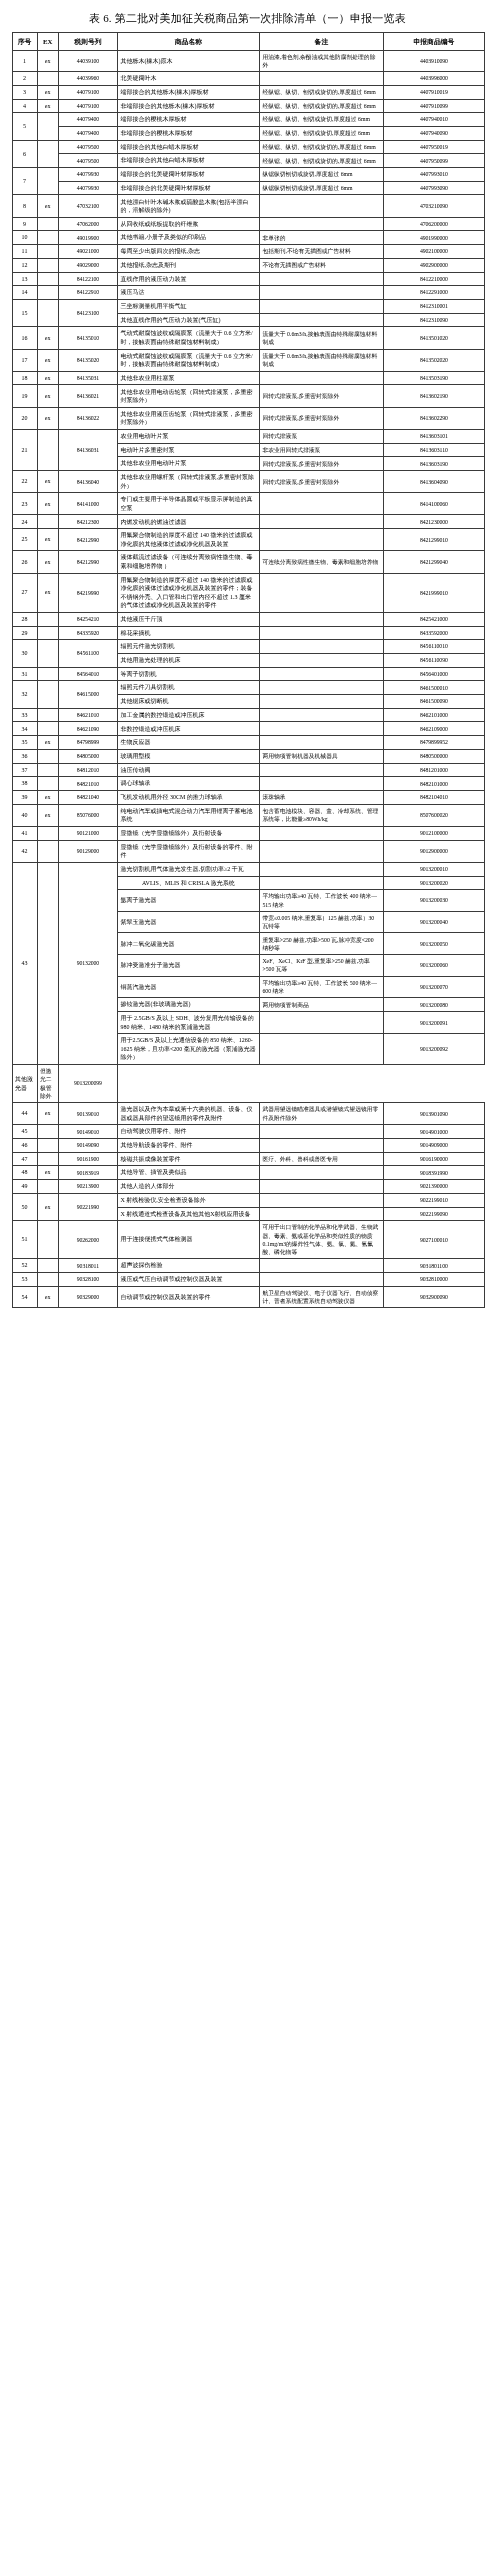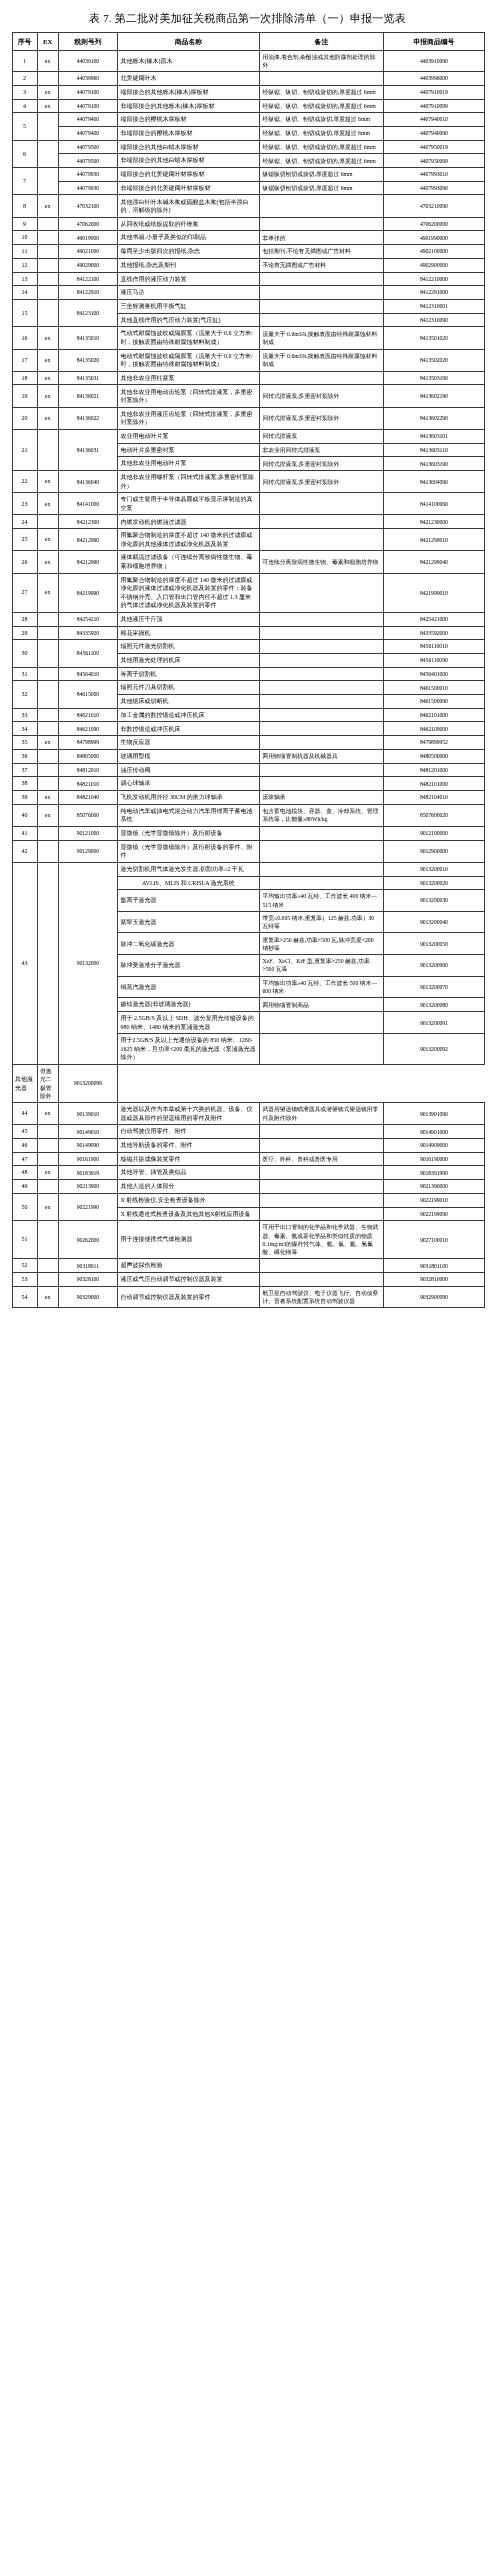--- a/index.html
+++ b/index.html
@@ -67,21 +67,21 @@
   }
   td.note {
     font-size: 5.8px;
   }
 </style>
 </head>
 <body>
 
 <div class="page">
 
-  <h1 class="doc-title">表 7. 第二批对美加征关税商品第一次排除清单（一）申报一览表</h1>
+  <h1 class="doc-title">表 6. 第二批对美加征关税商品第一次排除清单（一）申报一览表</h1>
 
   <table class="excl">
     <colgroup>
       <col class="c-seq">
         <col class="c-ex">
         <col class="c-code">
       <col class="c-name">
         <col class="c-note">
         <col class="c-decl">
     </colgroup>

